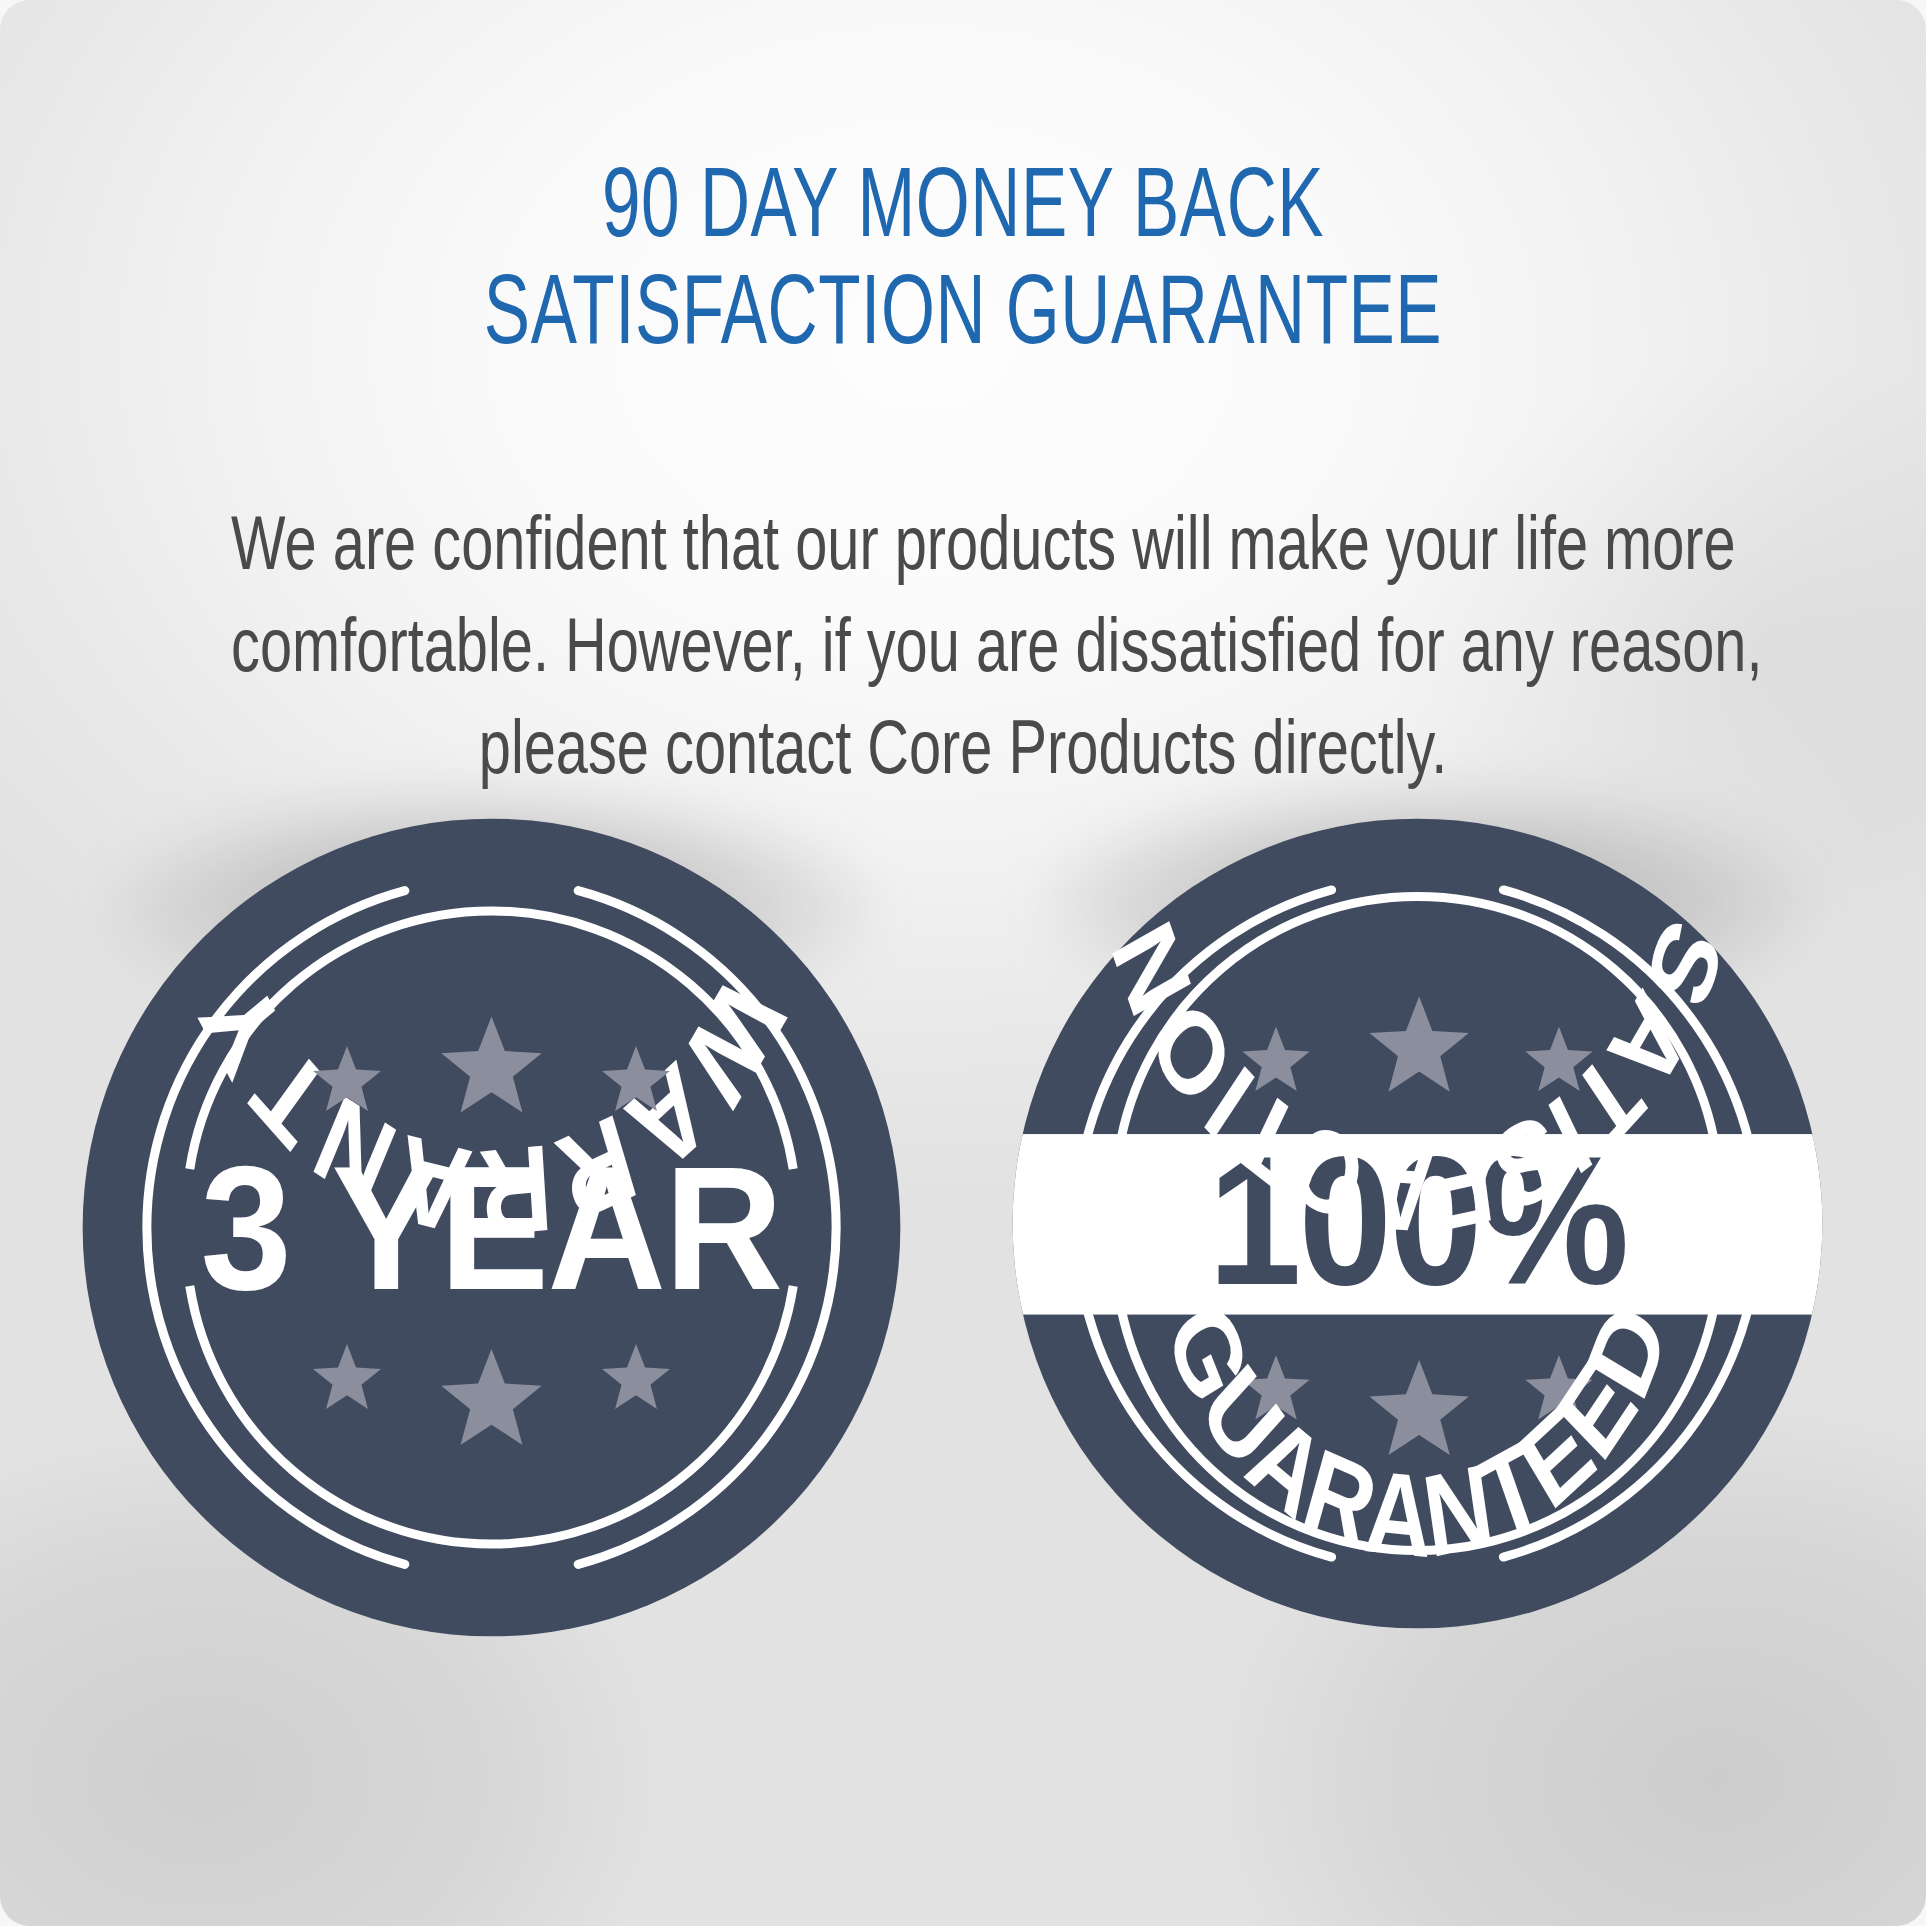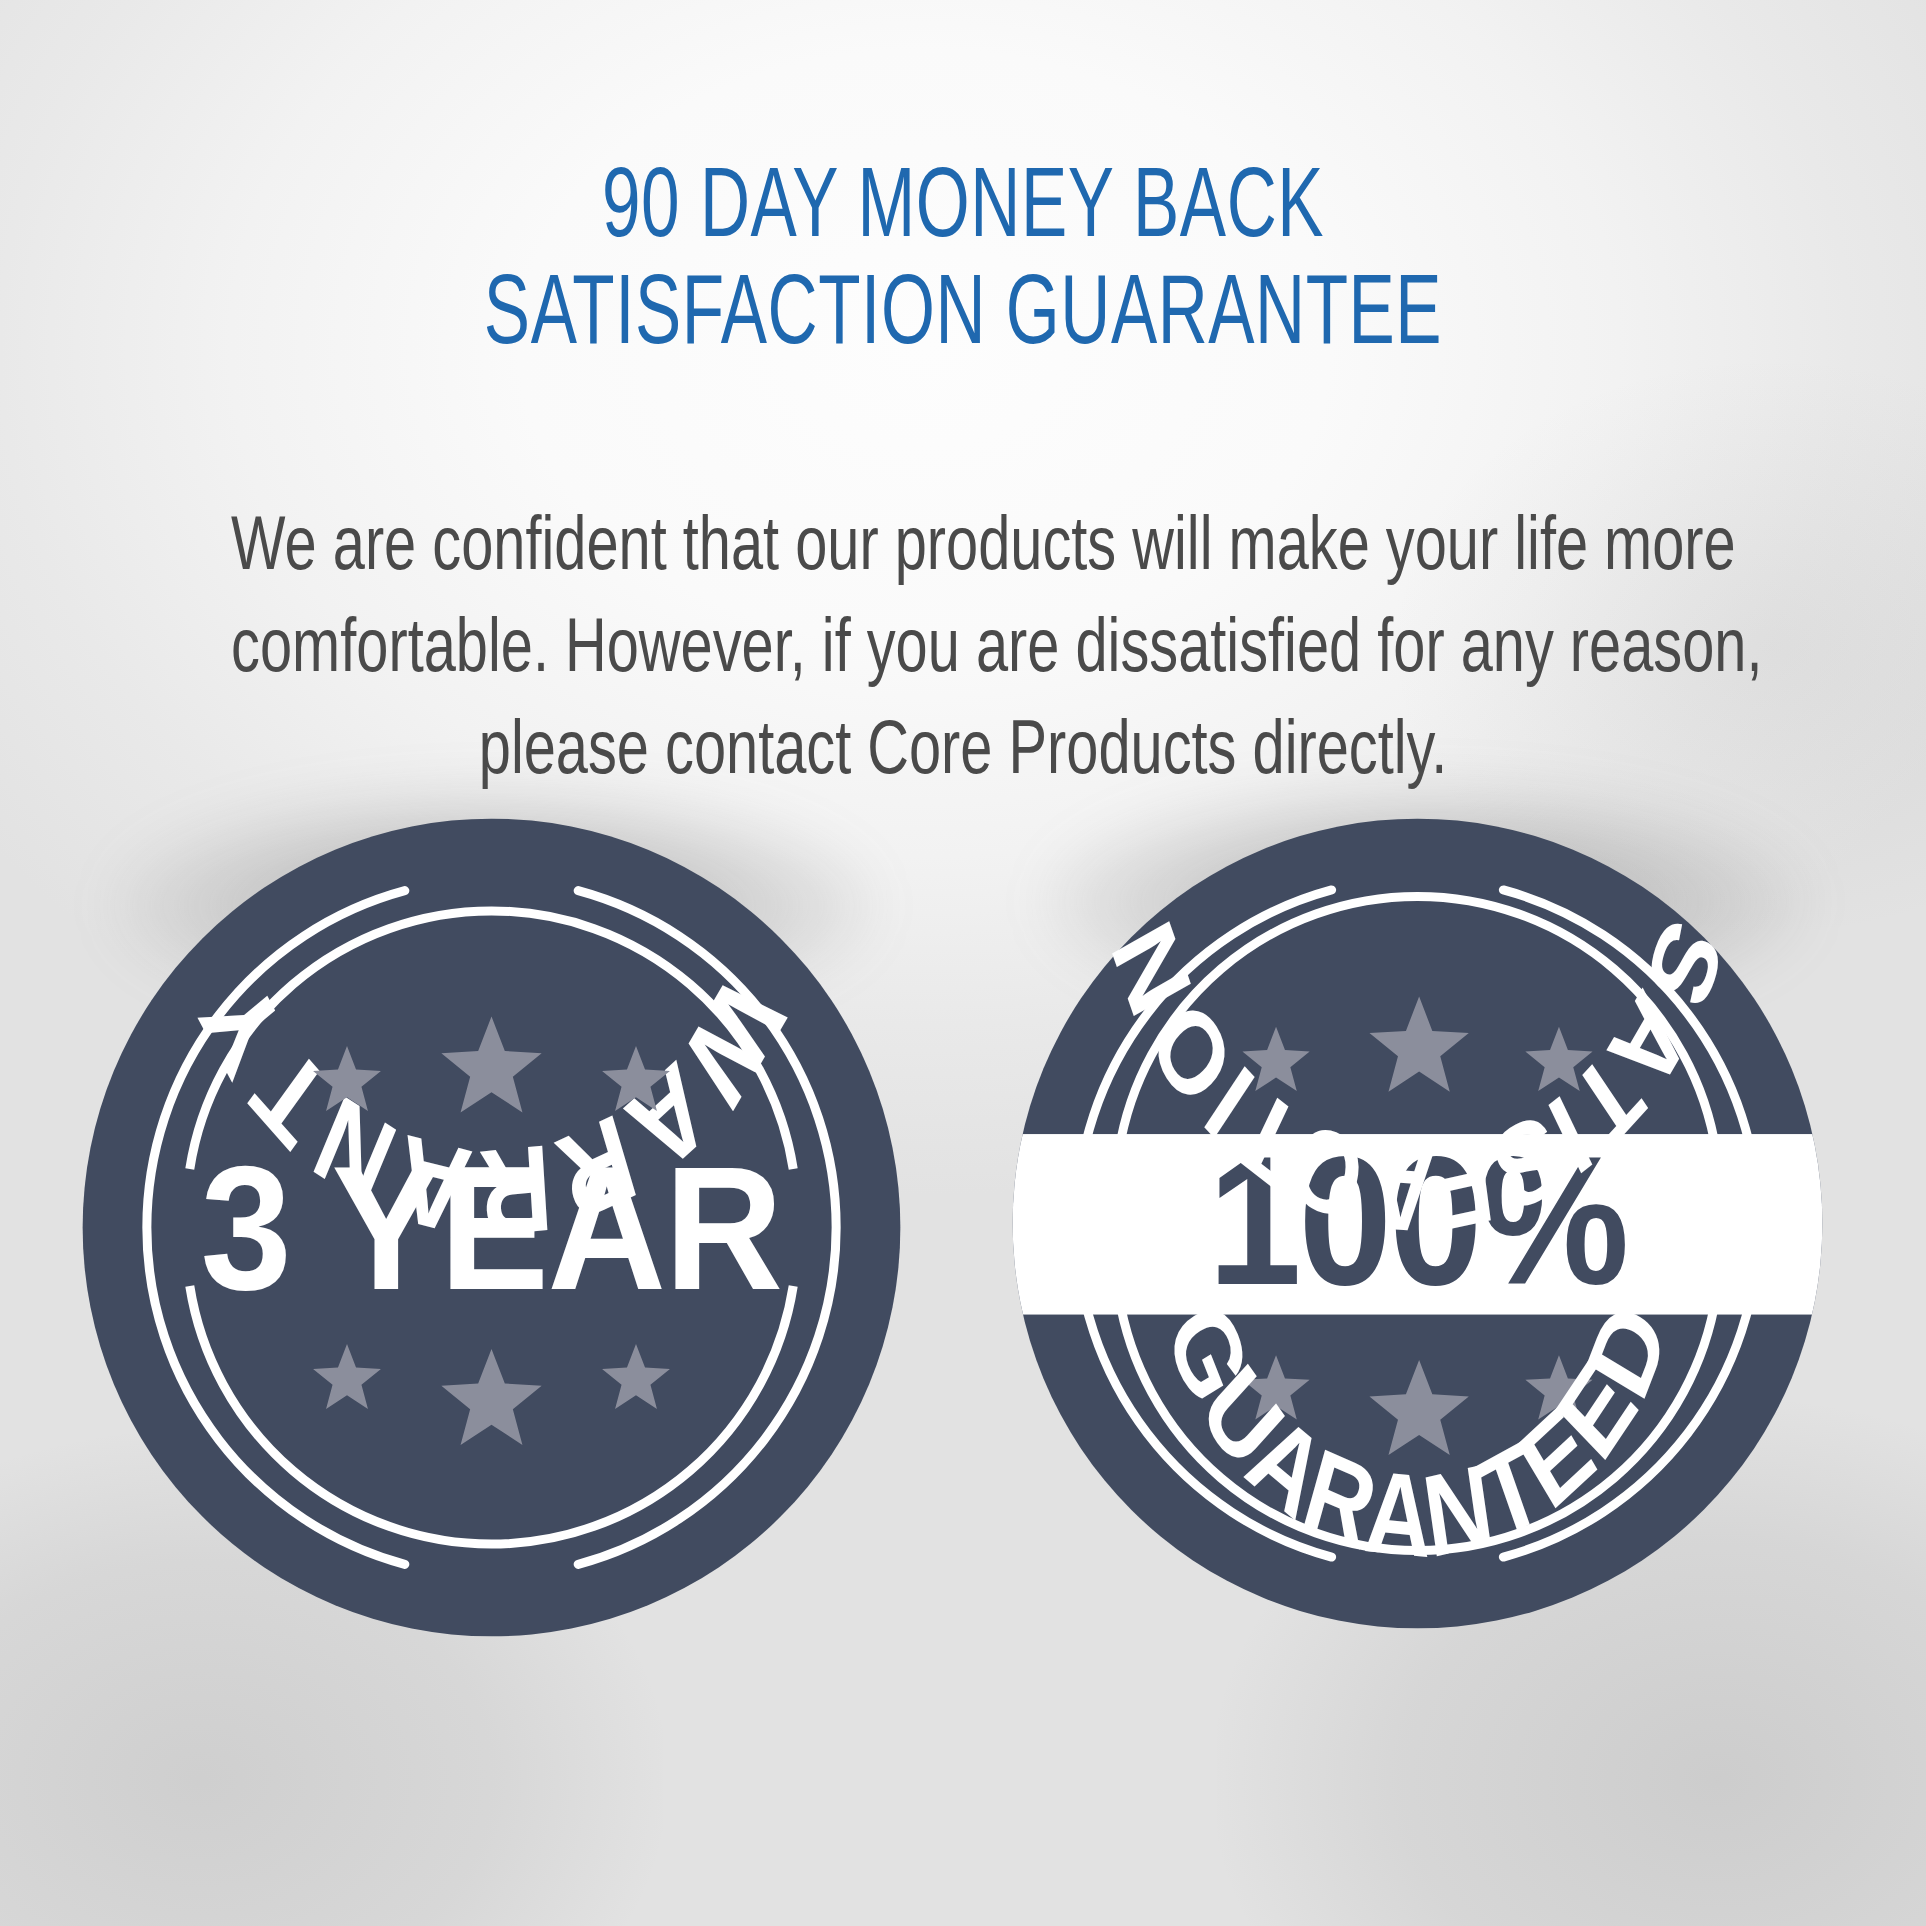--- a/index.html
+++ b/index.html
@@ -19,20 +19,21 @@
   #page {
     position: relative;
     width: 1926px;
     height: 1926px;
     background:
       radial-gradient(ellipse 1156px 848px at 48% 18%,
          #fdfdfd 0%, #fafafa 35%, #f2f2f2 60%, #e9e9e9 80%, #e2e2e2 100%),
       linear-gradient(170deg, #fcfcfc 0%, #f6f6f6 28%, #ececec 52%,
          #e2e2e2 72%, #d2d2d2 88%, #c9c9c9 100%);
     overflow: hidden;
+    border-radius: 30px;
   }
   
   #vignette-left {
     position: absolute;
     left: -262px; bottom: -200px;
     width: 925px; height: 693px;
     background: radial-gradient(ellipse at center,
         rgba(120,120,120,0.18) 0%, rgba(120,120,120,0.10) 45%,
         rgba(120,120,120,0.0) 72%);
     pointer-events: none;

